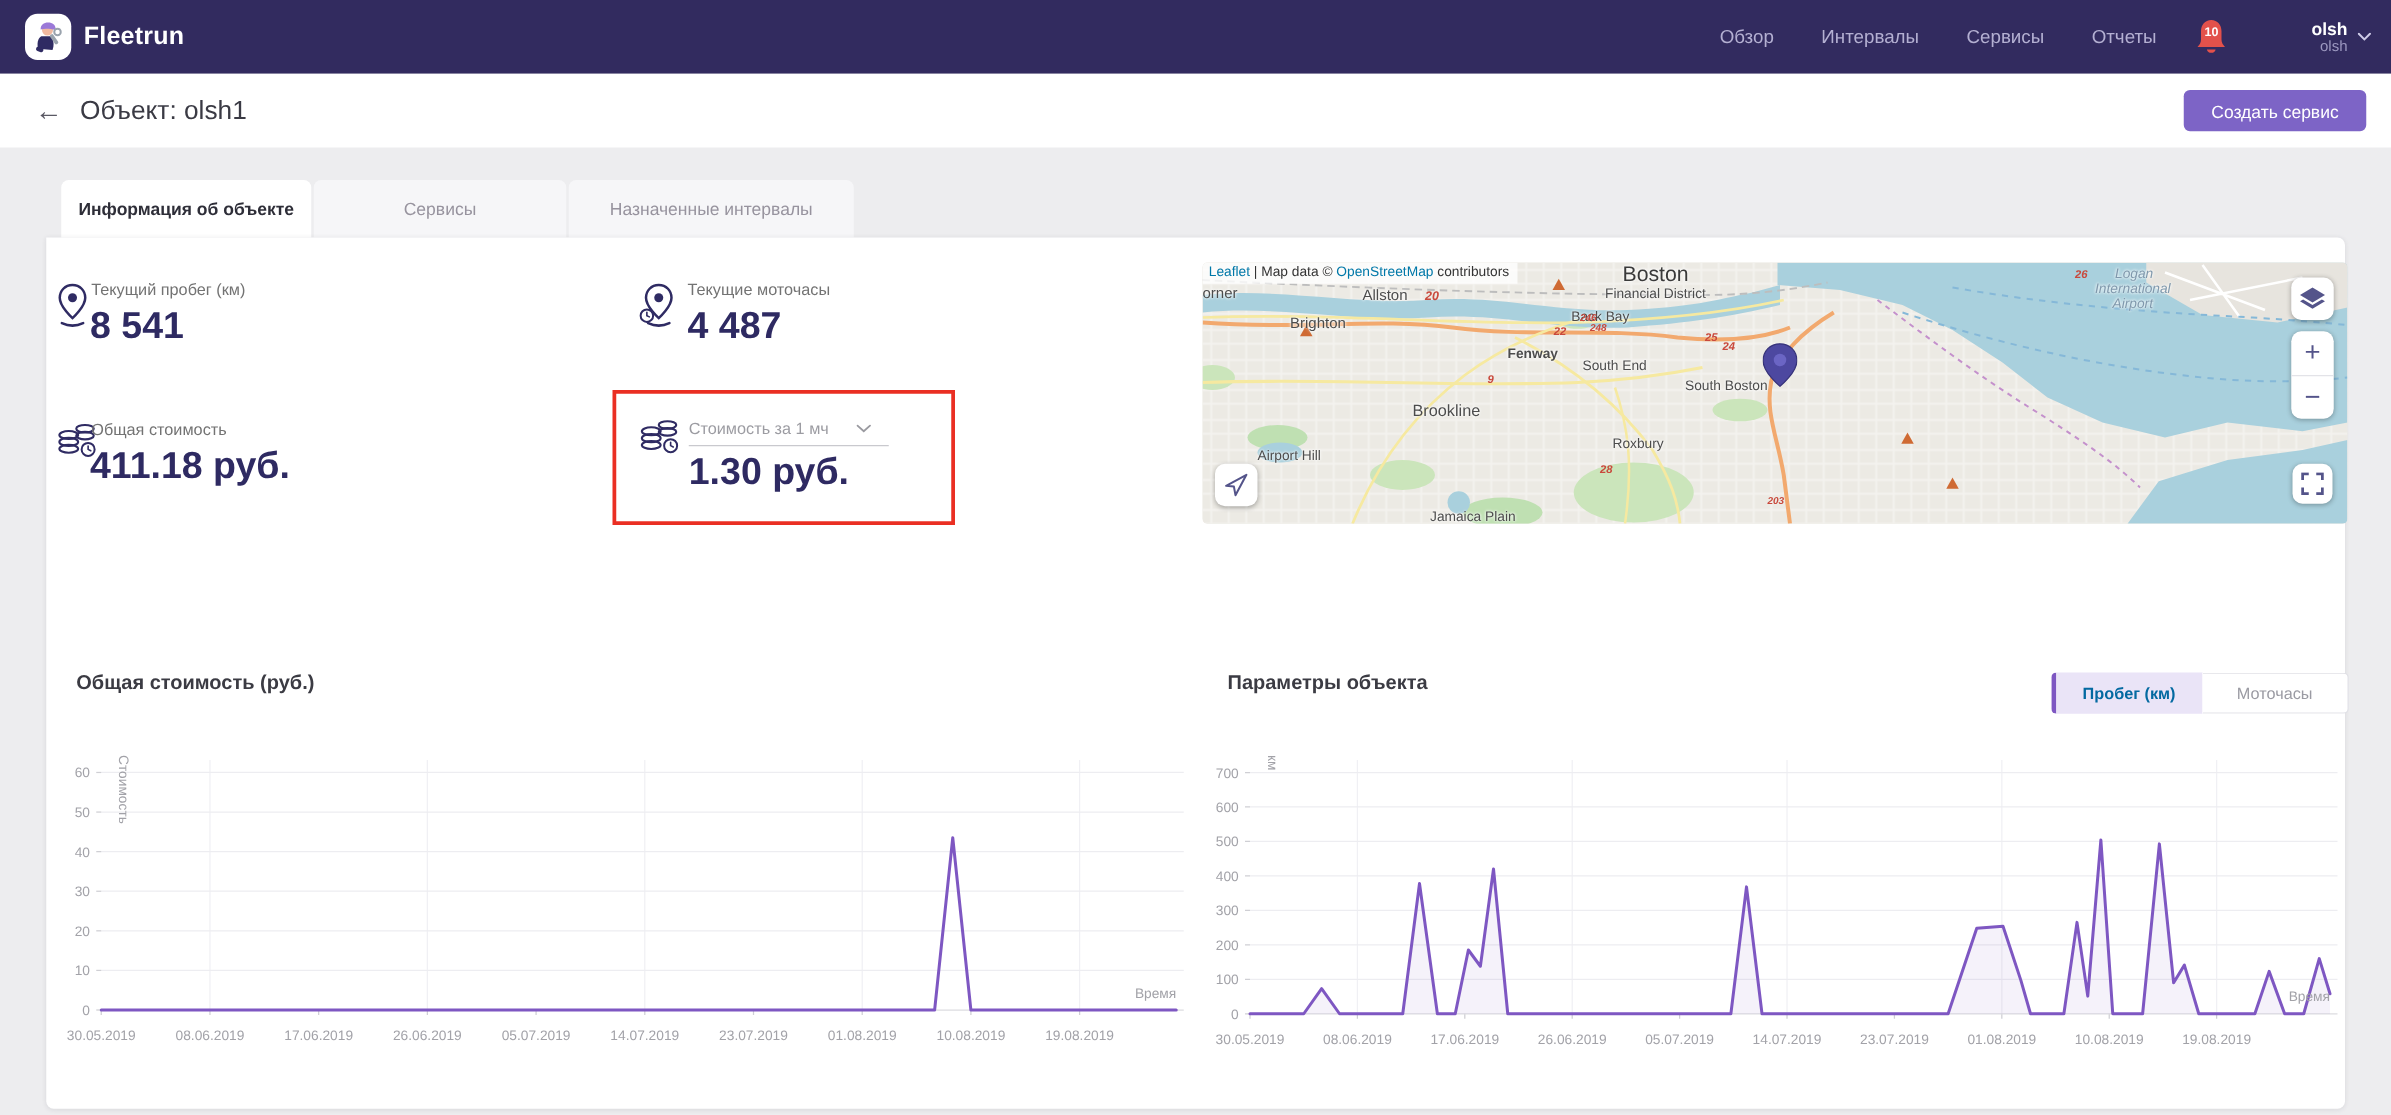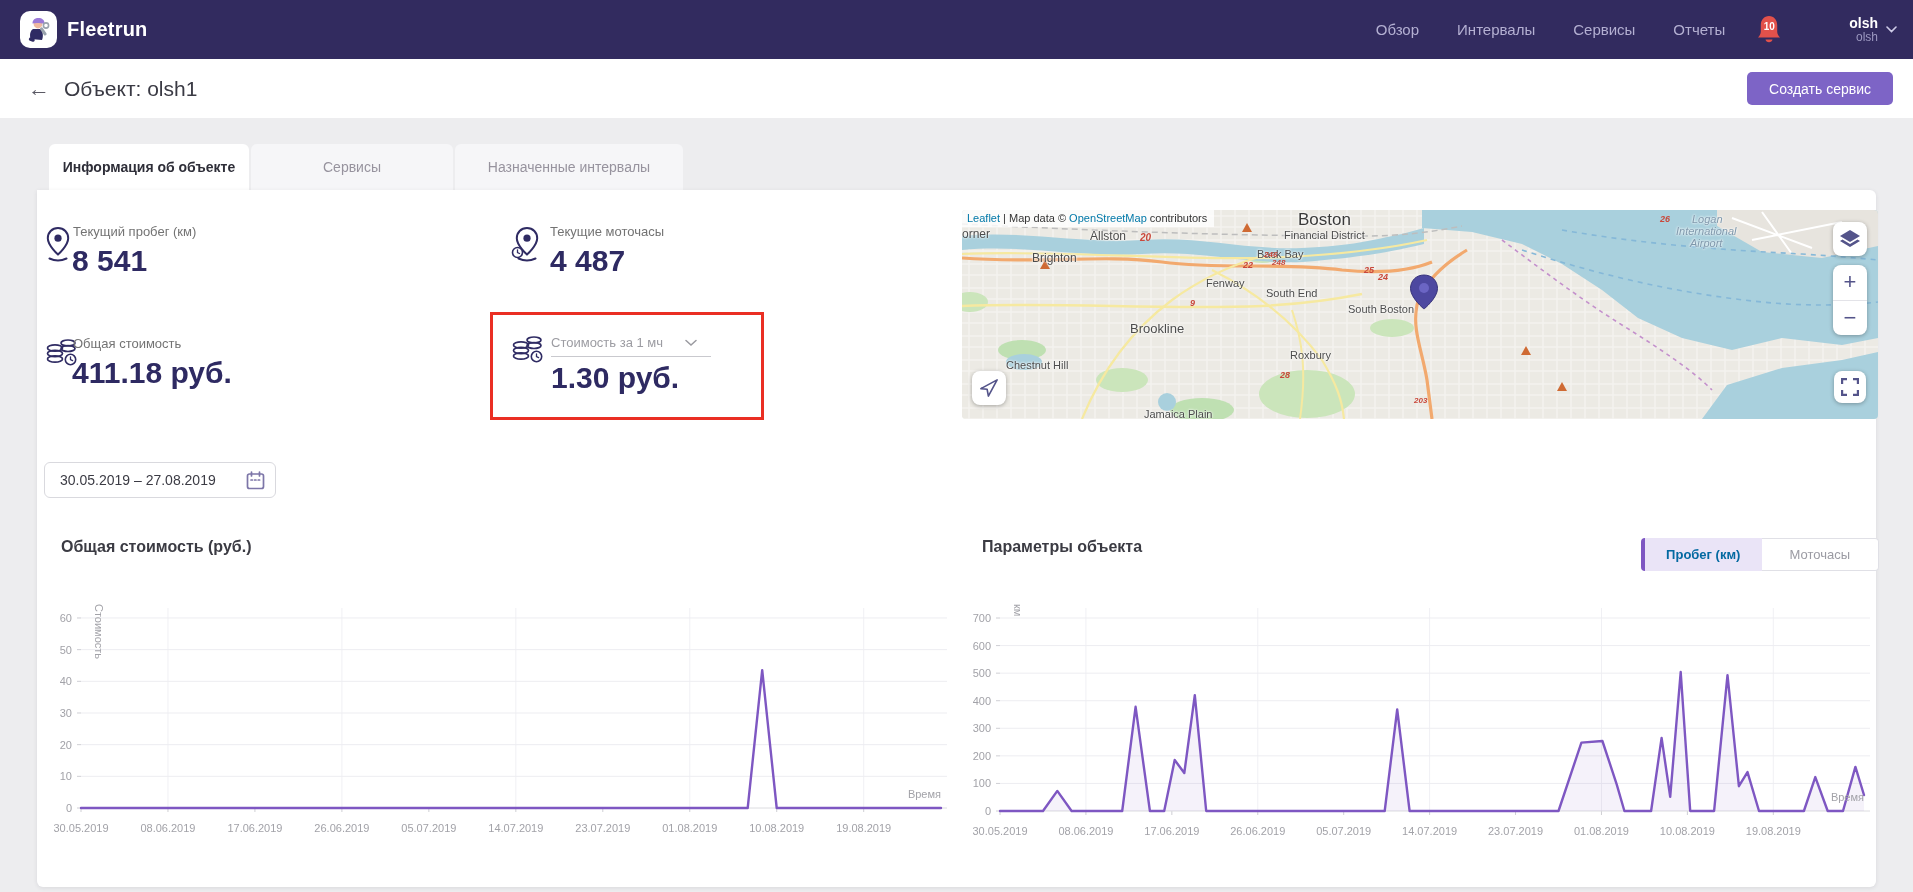--- a/index.html
+++ b/index.html
@@ -262,26 +262,26 @@
       <span class="lnk">Leaflet</span><span> | Map data © </span><span class="lnk">OpenStreetMap</span><span> contributors</span>
     </div>
 
     <div id="map-labels">
         <span class="maplabel" style="left: 0px; top: 17px; font-size: 12px;">orner</span>
         <span class="maplabel" style="left: 70px; top: 41px; font-size: 12px;">Brighton</span>
         <span class="maplabel" style="left: 128px; top: 19px; font-size: 12px;">Allston</span>
         <span class="maplabel" style="left: 336px; top: 0px; font-size: 17px; color: rgb(58, 58, 58);">Boston</span>
         <span class="maplabel" style="left: 322px; top: 19px; font-size: 11px;">Financial District</span>
         <span class="maplabel" style="left: 295px; top: 38px; font-size: 11px;">Back Bay</span>
-        <span class="maplabel" style="left: 244px; top: 67px; font-size: 11px;">Fenway</span>
+        <span class="maplabel" style="left: 244px; top: 67px; font-size: 11px; font-weight: bold;">Fenway</span>
         <span class="maplabel" style="left: 304px; top: 77px; font-size: 11px;">South End</span>
         <span class="maplabel" style="left: 386px; top: 93px; font-size: 11px;">South Boston</span>
         <span class="maplabel" style="left: 168px; top: 111px; font-size: 13px;">Brookline</span>
         <span class="maplabel" style="left: 328px; top: 139px; font-size: 11px;">Roxbury</span>
-        <span class="maplabel" style="left: 44px; top: 149px; font-size: 11px;">Chestnut Hill</span>
+        <span class="maplabel" style="left: 44px; top: 149px; font-size: 11px;">Airport Hill</span>
         <span class="maplabel" style="left: 182px; top: 198px; font-size: 11px;">Jamaica Plain</span>
         <span class="maplabel" style="left: 730px; top: 3px; font-size: 11px; color: rgb(127, 152, 172); font-style: italic;">Logan</span>
         <span class="maplabel" style="left: 714px; top: 15px; font-size: 11px; color: rgb(127, 152, 172); font-style: italic;">International</span>
         <span class="maplabel" style="left: 728px; top: 27px; font-size: 11px; color: rgb(127, 152, 172); font-style: italic;">Airport</span>
         <span class="routenum" style="left: 178px; top: 22px; font-size: 10px;">20</span>
         <span class="routenum" style="left: 281px; top: 50px; font-size: 9px;">22</span>
         <span class="routenum" style="left: 302px; top: 40px; font-size: 8px;">246</span>
         <span class="routenum" style="left: 310px; top: 48px; font-size: 8px;">248</span>
         <span class="routenum" style="left: 402px; top: 55px; font-size: 9px;">25</span>
         <span class="routenum" style="left: 416px; top: 62px; font-size: 9px;">24</span>
@@ -314,28 +314,20 @@
         <path d="M1 6 V1 H6 M12 1 H17 V6 M17 12 V17 H12 M6 17 H1 V12" fill="none" stroke="#54548a" stroke-width="2.4"></path>
       </svg>
     </div>
     <div class="map-btn btn-locate">
       <svg width="20" height="20" viewBox="0 0 32 32">
         <path d="M3 17 L29 3 L15 29 L13 18 Z" fill="none" stroke="#54548a" stroke-width="2.6" stroke-linejoin="round"></path>
       </svg>
     </div>
   </div>
 
-  <div class="datepicker">
-    <span class="val">30.05.2019 – 27.08.2019</span>
-    <svg width="19" height="19" viewBox="0 0 19 19">
-      <rect x="1.5" y="3" width="16" height="14.5" rx="2" fill="none" stroke="#7d76a8" stroke-width="1.7"></rect>
-      <path d="M5.5 1 V5 M13.5 1 V5" stroke="#7d76a8" stroke-width="1.7" stroke-linecap="round"></path>
-      <path d="M5 9 H14" stroke="#7d76a8" stroke-width="1.7" stroke-linecap="round" stroke-dasharray="1.4 2.2"></path>
-    </svg>
-  </div>
 
   <div class="chart-title" style="left:24px;top:348px">Общая стоимость (руб.)</div>
   <div class="chart-title" style="left:945px;top:348px">Параметры объекта</div>
 
   <div class="toggle">
     <div class="tg on">Пробег (км)</div>
     <div class="tg off">Моточасы</div>
   </div>
 
   <svg class="chart" id="chart-left" style="left:3px;top:398px" width="910" height="252" viewBox="0 0 910 252">

